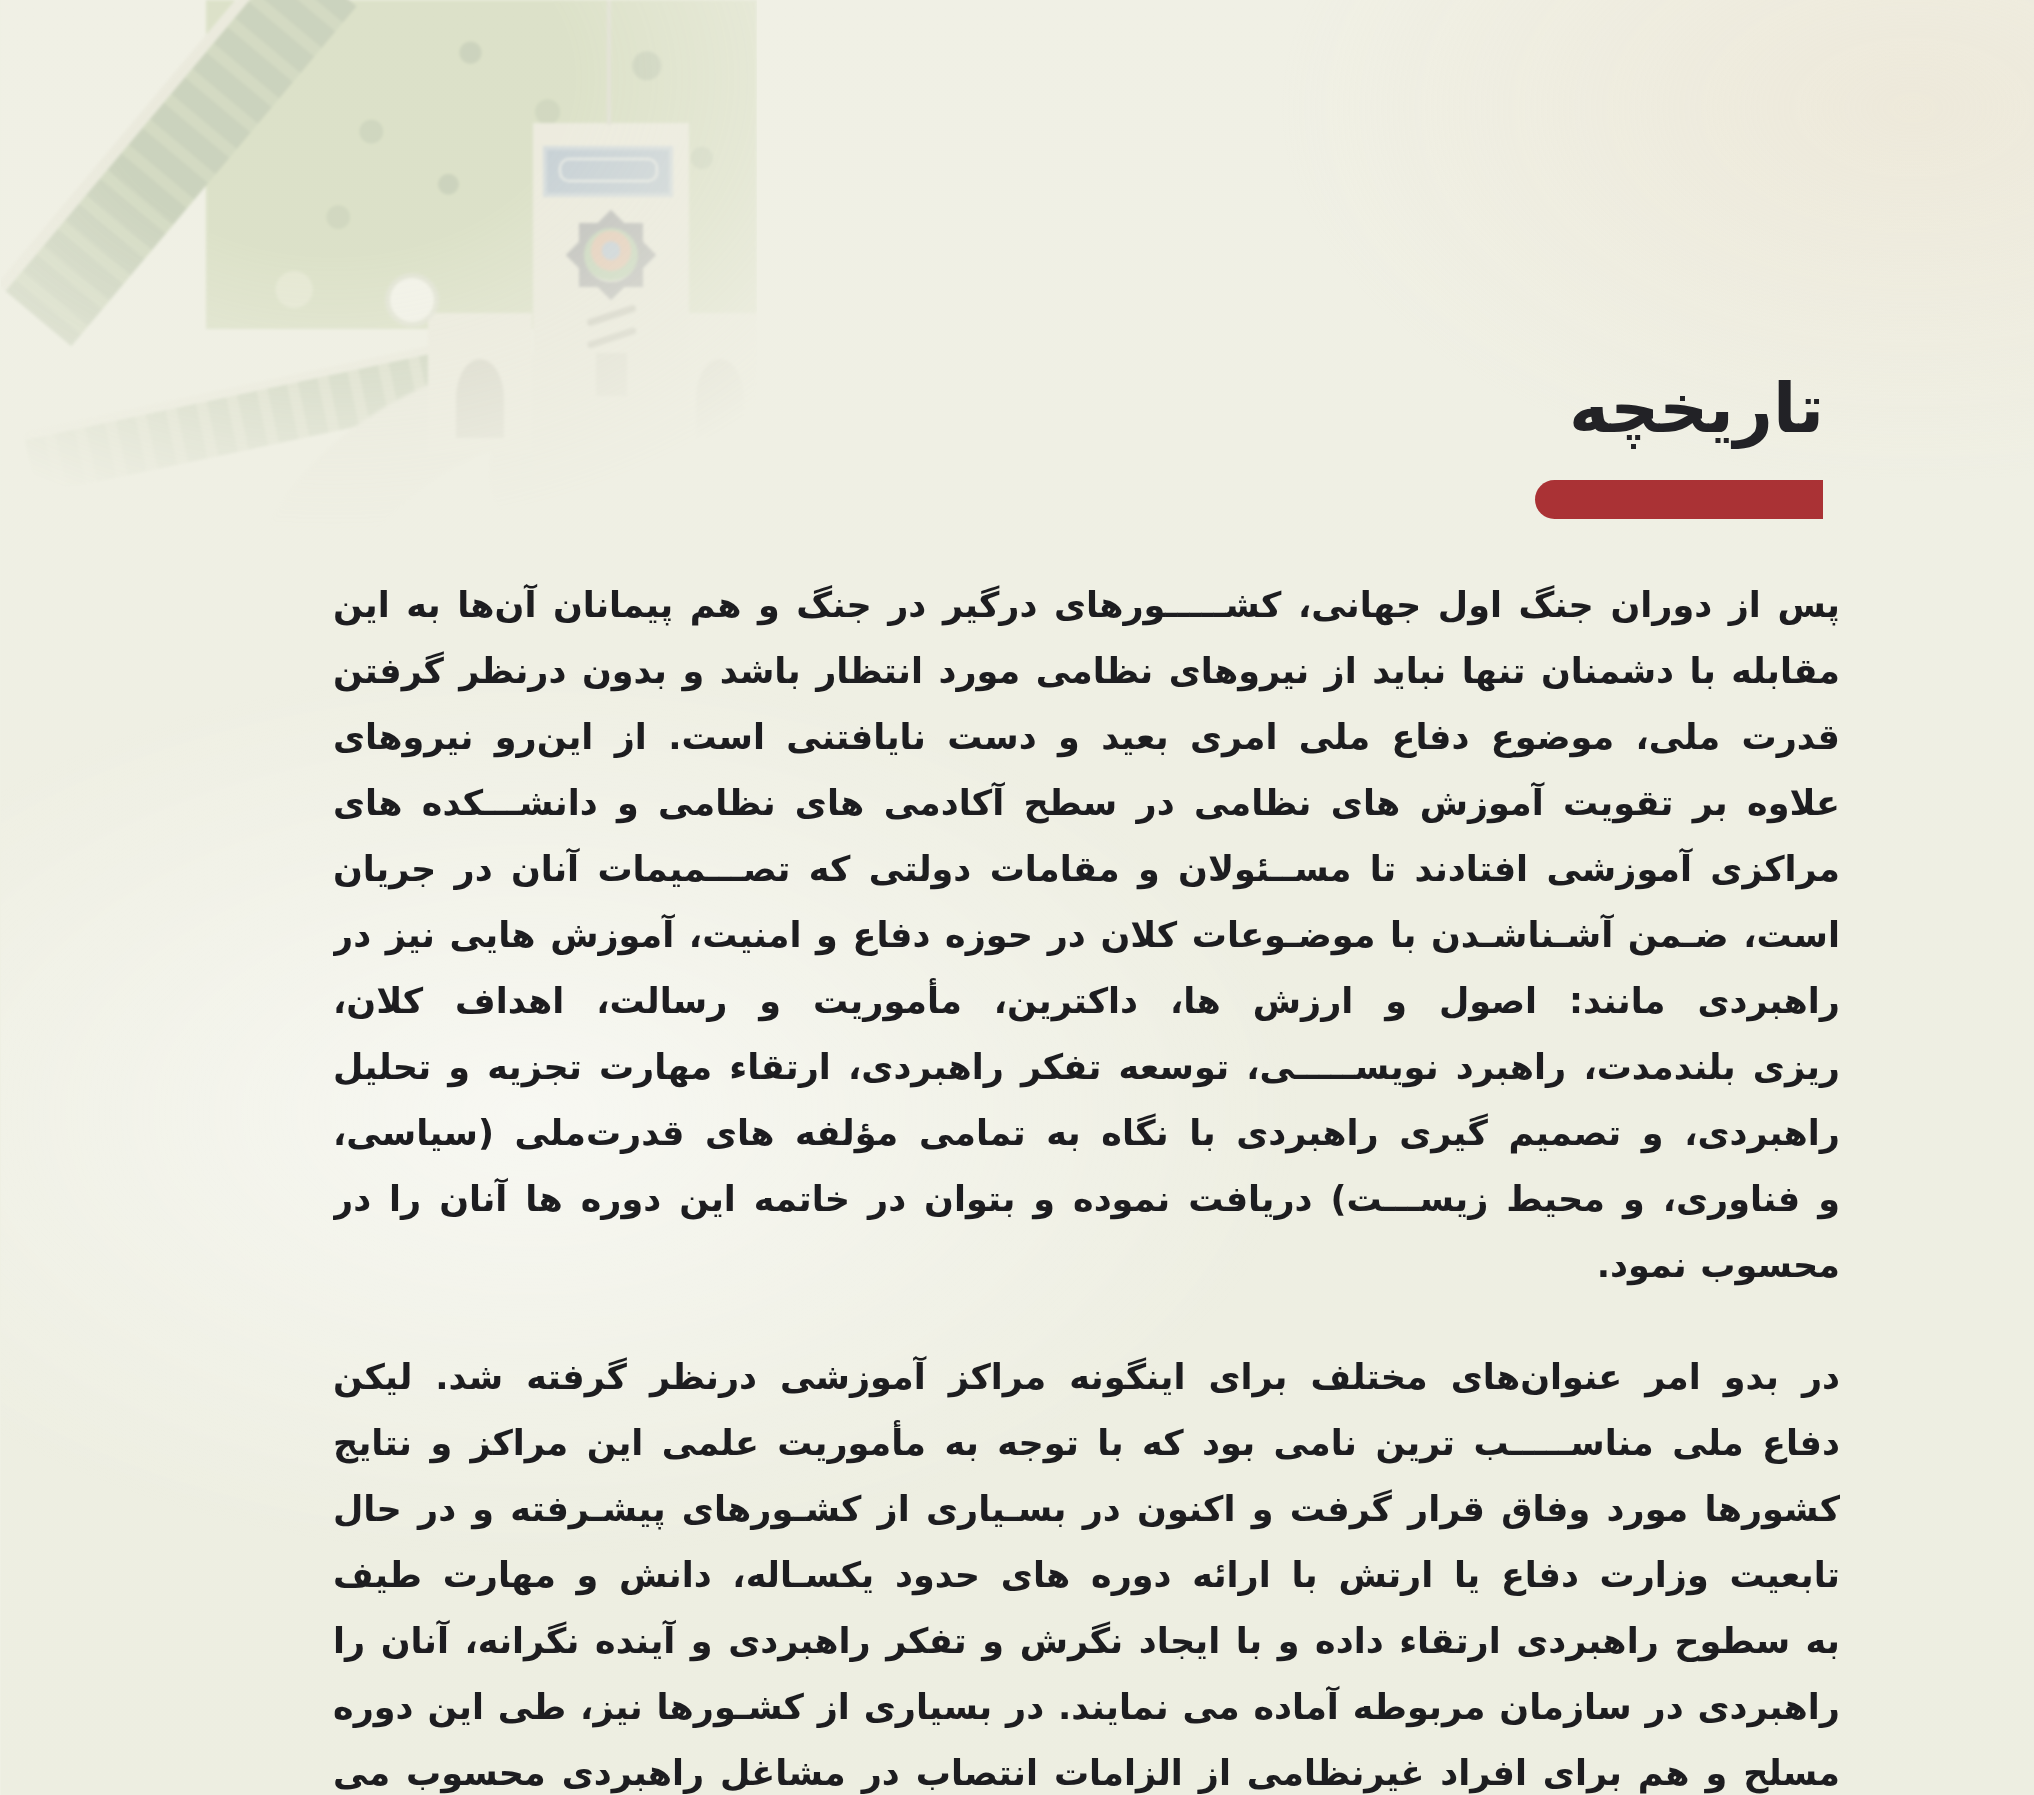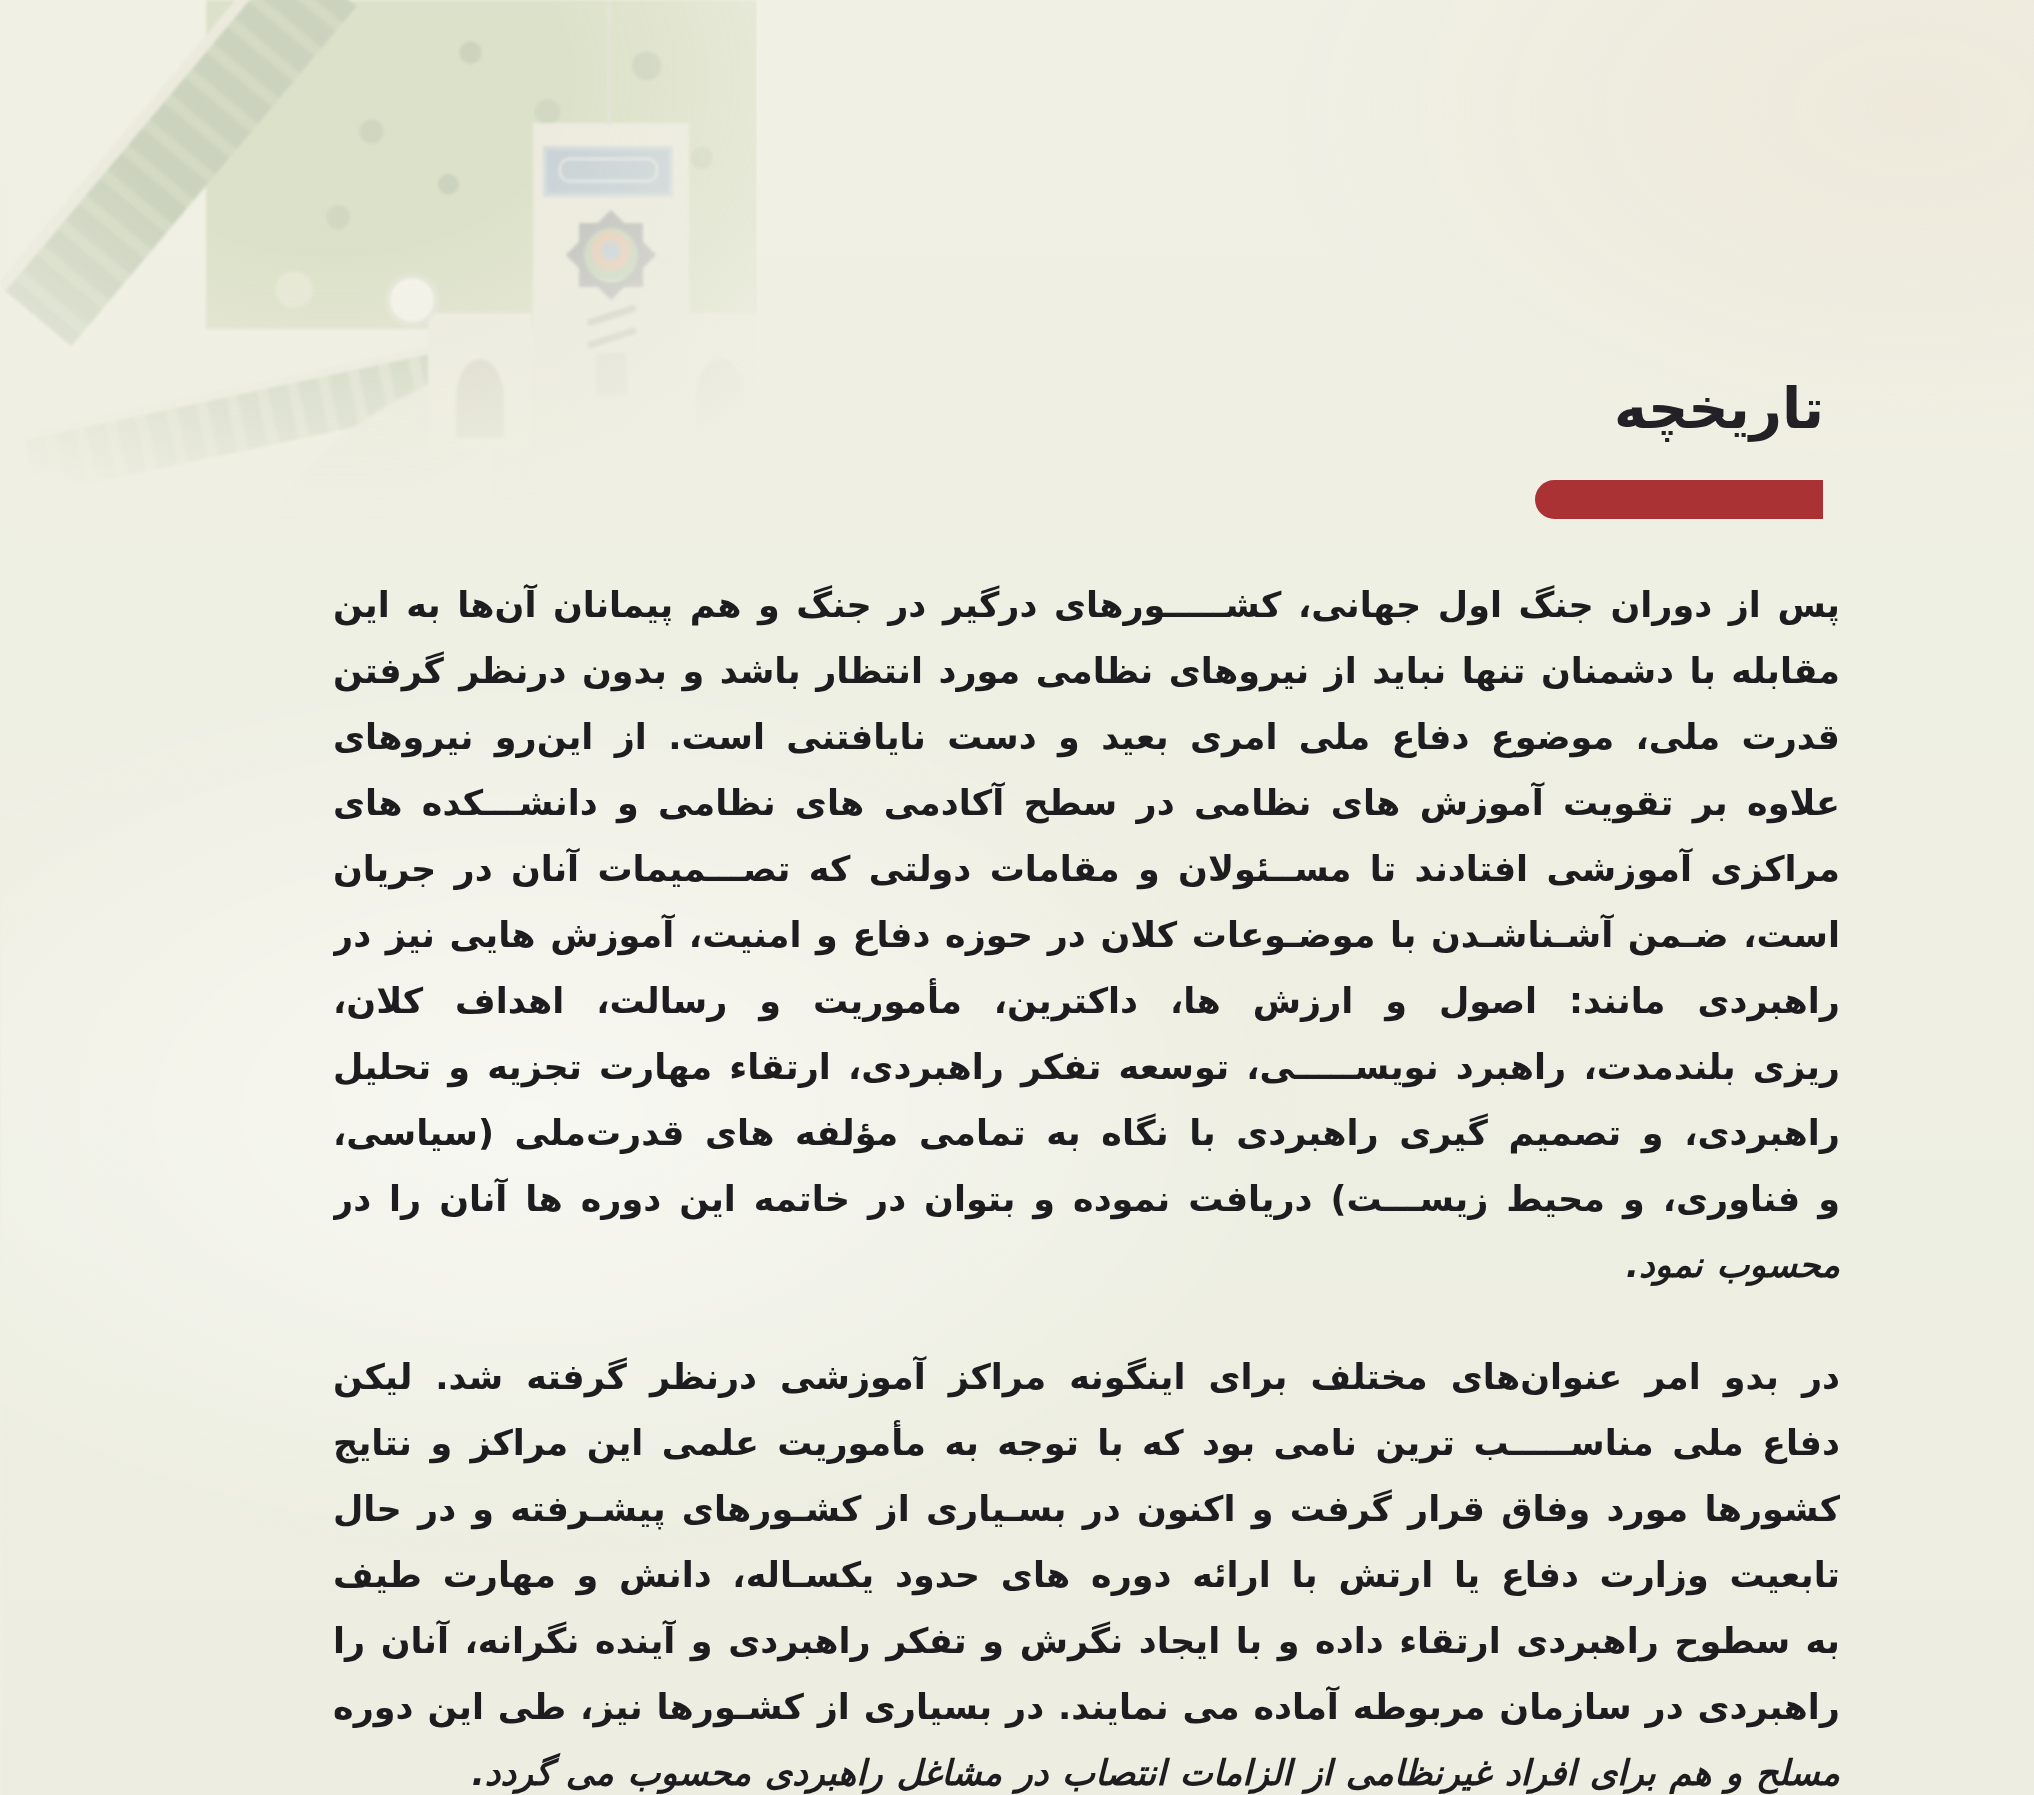--- a/index.html
+++ b/index.html
@@ -75,40 +75,40 @@
   .slot{position:absolute;left:63px;top:230px;width:31px;height:43px;background:#a8a590;}
   .wing-left,.wing-right{position:absolute;top:313px;width:104px;height:140px;background:#e2ddca;}
   .wing-left{left:428px;} .wing-right{left:683px;width:74px;}
   .wing-left .arch,.wing-right .arch{position:absolute;left:50%;transform:translateX(-50%);bottom:15px;width:48px;height:79px;background:#8d8a74;border-radius:50% 50% 0 0;}
   .pole{position:absolute;left:607px;top:0;width:4.1px;height:125px;background:#b9b6a6;}
   .disc{position:absolute;left:390px;top:278px;width:44px;height:44px;border-radius:50%;background:#fdfdf8;box-shadow:0 0 0 5px rgba(190,195,175,.8);}
 
   
   .page-title{
     position:absolute;right:211px;top:340px;height:138px;line-height:138px;
-    font-size:56px;font-weight:bold;color:#222226;letter-spacing:-0.8px;
+    font-size:68px;font-weight:bold;color:#222226;letter-spacing:-0.8px;
   }
   .title-bar{
     position:absolute;right:212px;top:480px;width:288px;height:39px;
     border-radius:20px 0 0 20px;
   }
 
   
   .article{
     position:absolute;right:195px;top:572px;width:1507px;
     direction:rtl;color:#1d1d20;font-weight:bold;font-size:35px;
   }
   .para{display:block;}
   .para + .para{margin-top:46px;}
   .line{
     height:66px;line-height:66px;overflow:hidden;
     text-align:justify;text-align-last:justify;
     word-spacing:1.6px;
   }
-  .para .line:last-child{text-align-last:right;font-style:italic;}
+  .para .line:last-child{text-align-last:right;}
 </style>
 </head>
 <body style="background-color: rgb(239, 240, 228);">
 
 <div class="hero">
   <div class="lawn"></div>
   <div class="avenue"></div>
   <div class="colonnade"></div>
   <div class="road"></div>
   <div class="roundabout"></div>

